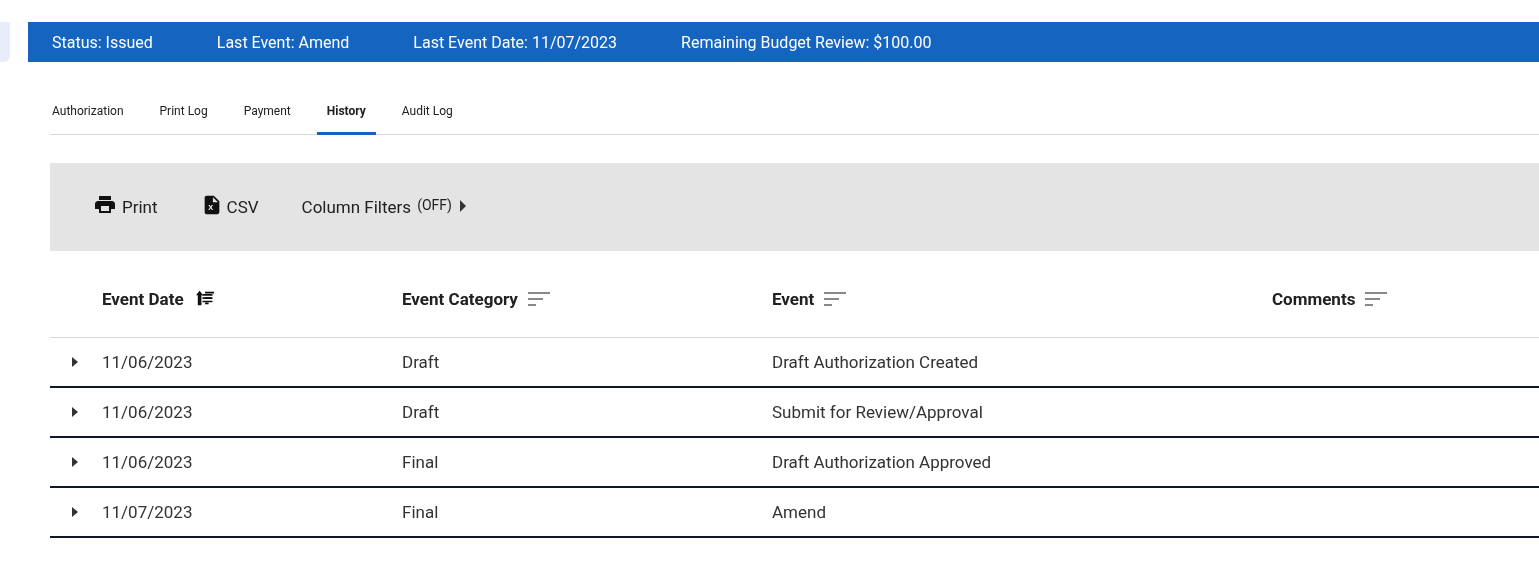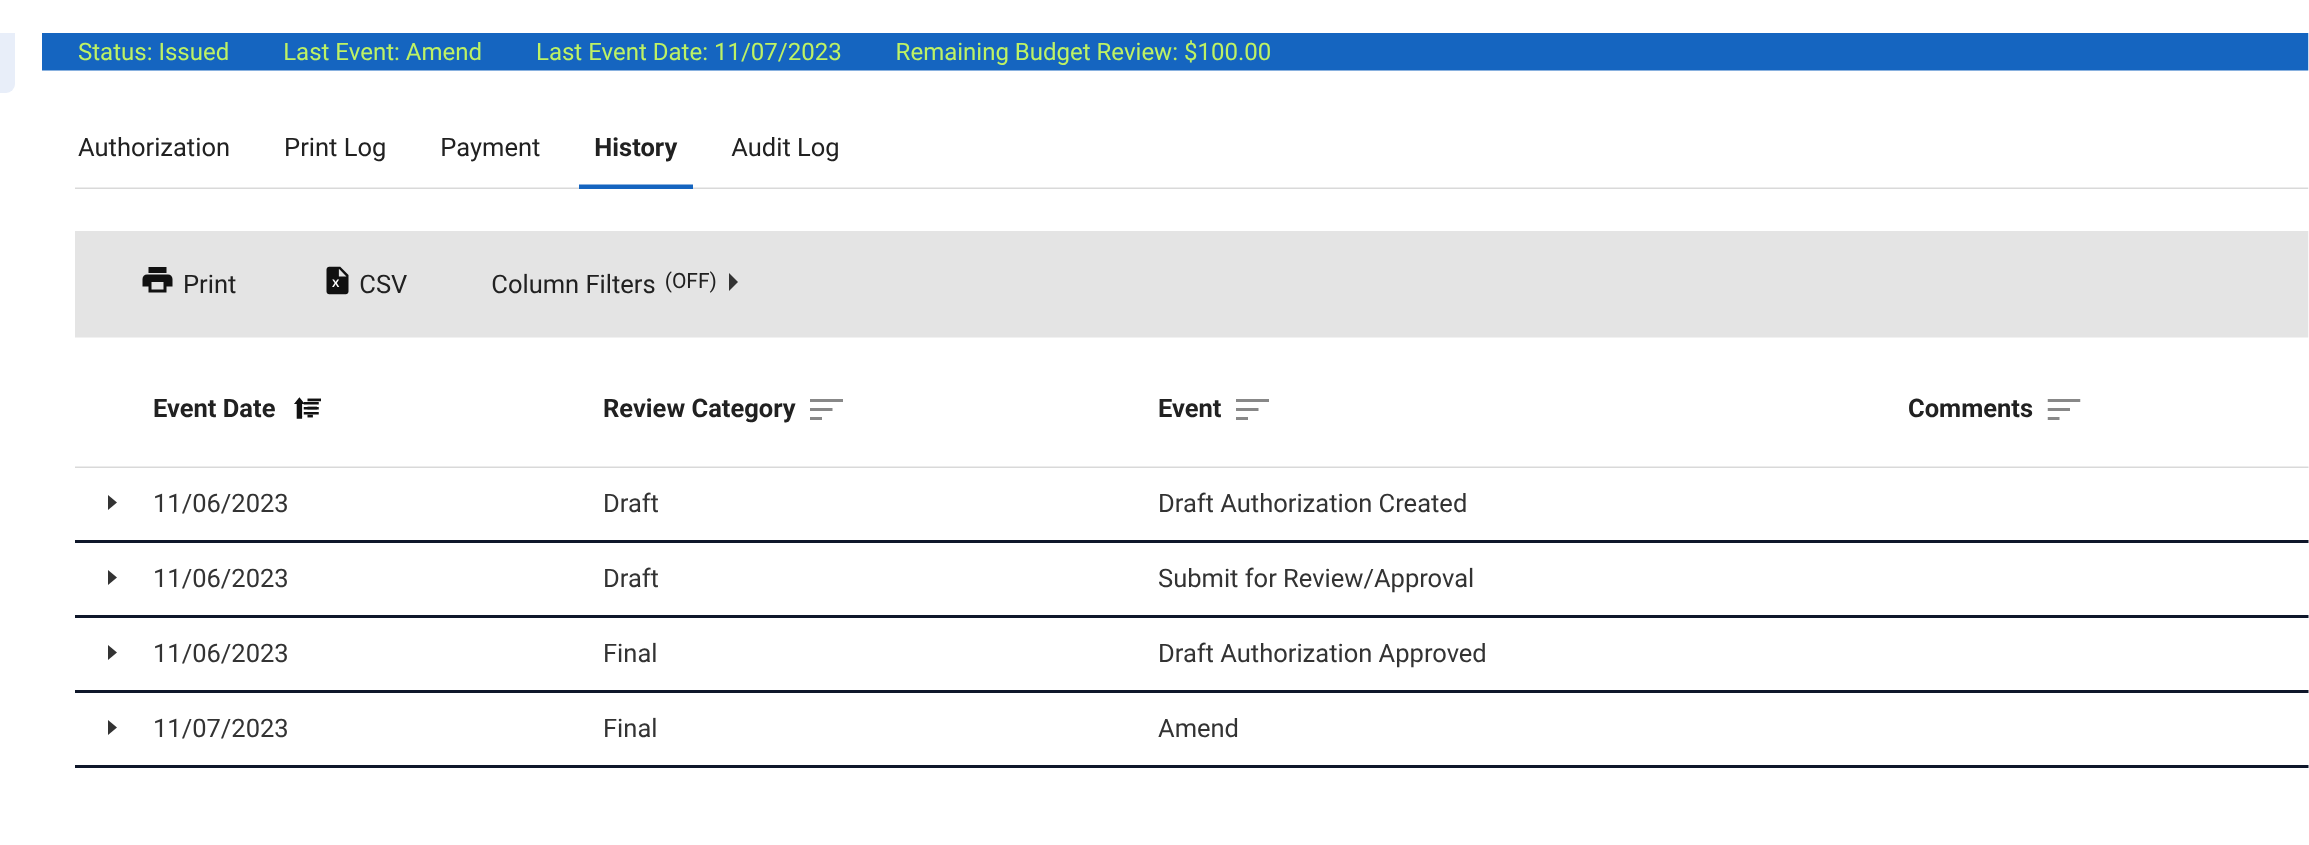--- a/index.html
+++ b/index.html
@@ -8,38 +8,38 @@
       background: #fff;
       color: #212121;
       font-size: 16px;
     }
     .page {
       margin-left: 28px;
       width: 1511px;
     }
     .status-bar {
       background: #1565c0;
-      color: #bef264;
+      color: #ffffff;
       display: flex;
       align-items: center;
       padding: 0 24px;
-      height: 25px;
+      height: 40px;
       font-size: 16px;
-      gap: 36px;
+      gap: 64px;
       margin-top: 22px;
     }
     .status-item { white-space: nowrap; }
     .tabs {
       display: flex;
       align-items: flex-end;
       border-bottom: 1px solid #d9d9d9;
       margin-left: 22px;
       margin-top: 30px;
       gap: 32px;
-      font-size: 17px;
+      font-size: 12px;
     }
     .tab {
       padding: 12px 2px 16px 2px;
       cursor: pointer;
       color: #212121;
       position: relative;
     }
     .tab.active {
       font-weight: 700;
     }
@@ -49,25 +49,25 @@
       left: -8px;
       right: -8px;
       bottom: -1px;
       height: 3px;
       background: #1565c0;
     }
     .toolbar {
       margin-left: 22px;
       margin-top: 28px;
       background: #e4e4e4;
-      height: 71px;
+      height: 88px;
       display: flex;
       align-items: center;
       padding: 0 42px;
-      gap: 56px;
+      gap: 43px;
       font-size: 17px;
     }
     .toolbar-btn {
       display: flex;
       align-items: center;
       gap: 4px;
       cursor: pointer;
       color: #212121;
     }
     .toolbar-btn svg { flex-shrink: 0; }
@@ -204,21 +204,21 @@
                   <path d="M6 2l4 5H8v11H4V7H2l4-5z"></path>
                   <rect x="12" y="3" width="10" height="2"></rect>
                   <rect x="12" y="9" width="7" height="2"></rect>
                   <rect x="12" y="15" width="4" height="2"></rect>
                 </svg>
             </span>
           </div>
         </th>
         <th class="col-category">
           <div class="th-inner">
-            <span>Review Category</span>
+            <span>Event Category</span>
             <span class="sort-indicator">
               <svg width="22" height="14" viewBox="0 0 22 14" fill="#888">
                   <rect x="0" y="0" width="22" height="2"></rect>
                   <rect x="0" y="6" width="15" height="2"></rect>
                   <rect x="0" y="12" width="8" height="2"></rect>
                 </svg>
             </span>
           </div>
         </th>
         <th class="col-event">

